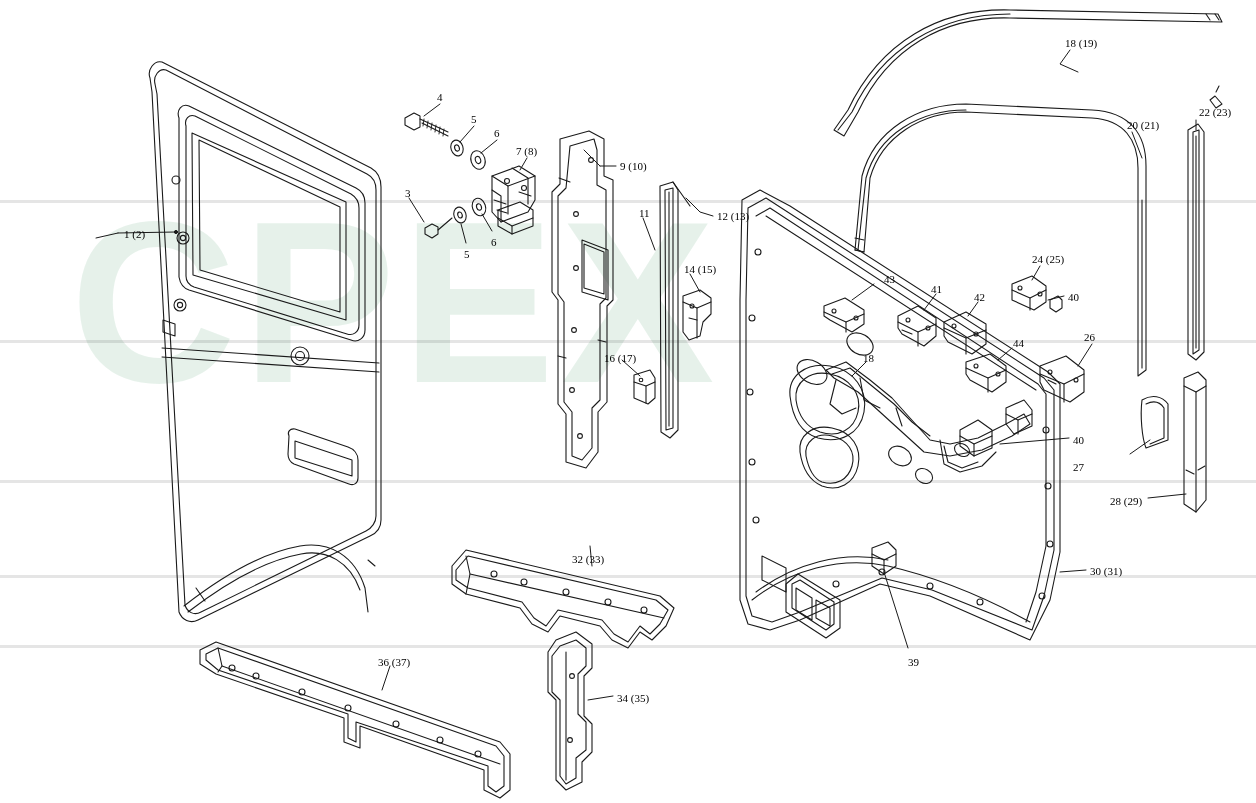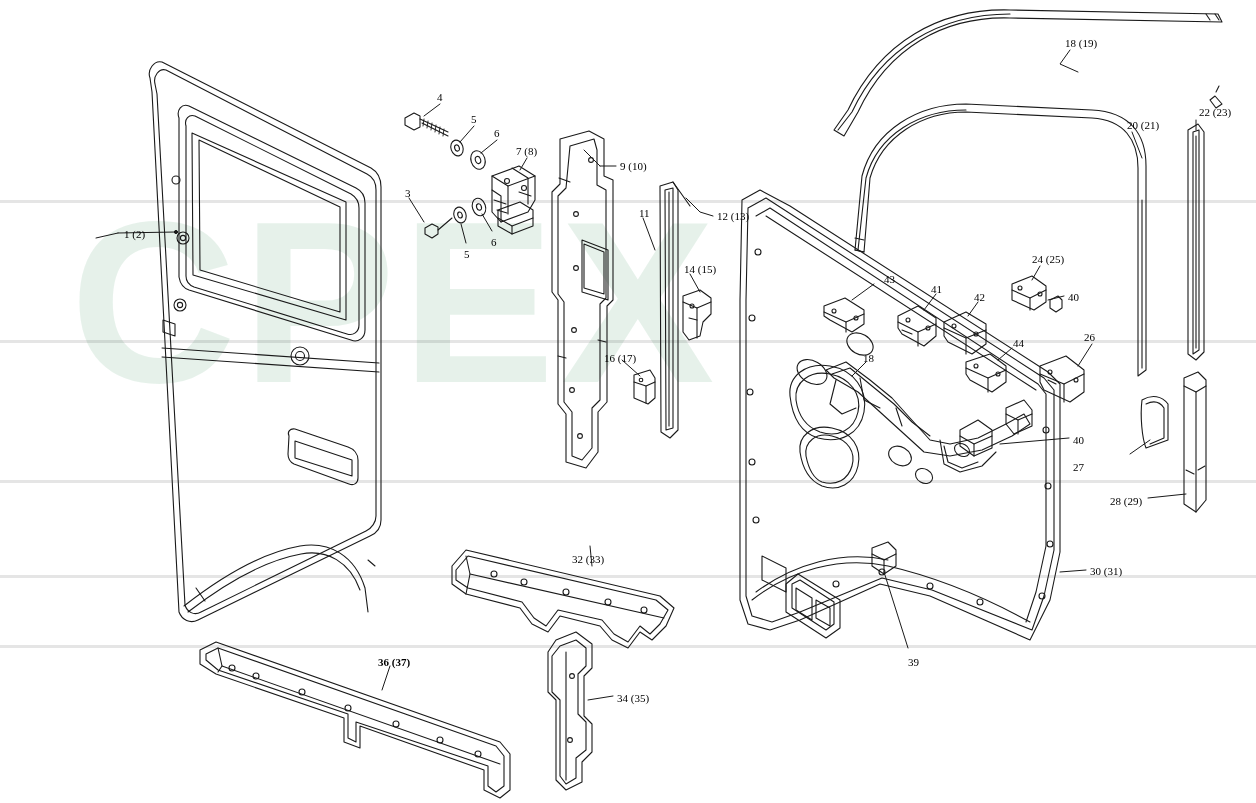--- a/index.html
+++ b/index.html
@@ -477,21 +477,21 @@
   <div class="callout" style="left:1065px; top:38px;">18 (19)</div>
   <div class="callout" style="left:1127px; top:120px;">20 (21)</div>
   <div class="callout" style="left:1186px; top:107px;margin-left:13px;">22 (23)</div>
   <div class="callout" style="left:1032px; top:254px;">24 (25)</div>
   <div class="callout" style="left:1084px; top:332px;">26</div>
   <div class="callout" style="left:1073px; top:462px;">27</div>
   <div class="callout" style="left:1110px; top:496px;">28 (29)</div>
   <div class="callout" style="left:1090px; top:566px;">30 (31)</div>
   <div class="callout" style="left:572px;  top:543px;margin-top:11px;">32 (33)</div>
   <div class="callout" style="left:617px;  top:693px;">34 (35)</div>
-  <div class="callout" style="left:378px;  top:657px;font-weight:bold;">36 (37)</div>
+  <div class="callout" style="left:378px;  top:657px;">36 (37)</div>
   <div class="callout" style="left:863px;  top:353px;">18</div>
   <div class="callout" style="left:908px;  top:657px;">39</div>
   <div class="callout" style="left:1068px; top:292px;">40</div>
   <div class="callout" style="left:1073px; top:435px;">40</div>
   <div class="callout" style="left:931px;  top:284px;">41</div>
   <div class="callout" style="left:974px;  top:292px;">42</div>
   <div class="callout" style="left:876px;  top:274px;margin-left:8px;">43</div>
   <div class="callout" style="left:1013px; top:338px;">44</div>
 
 </div>

